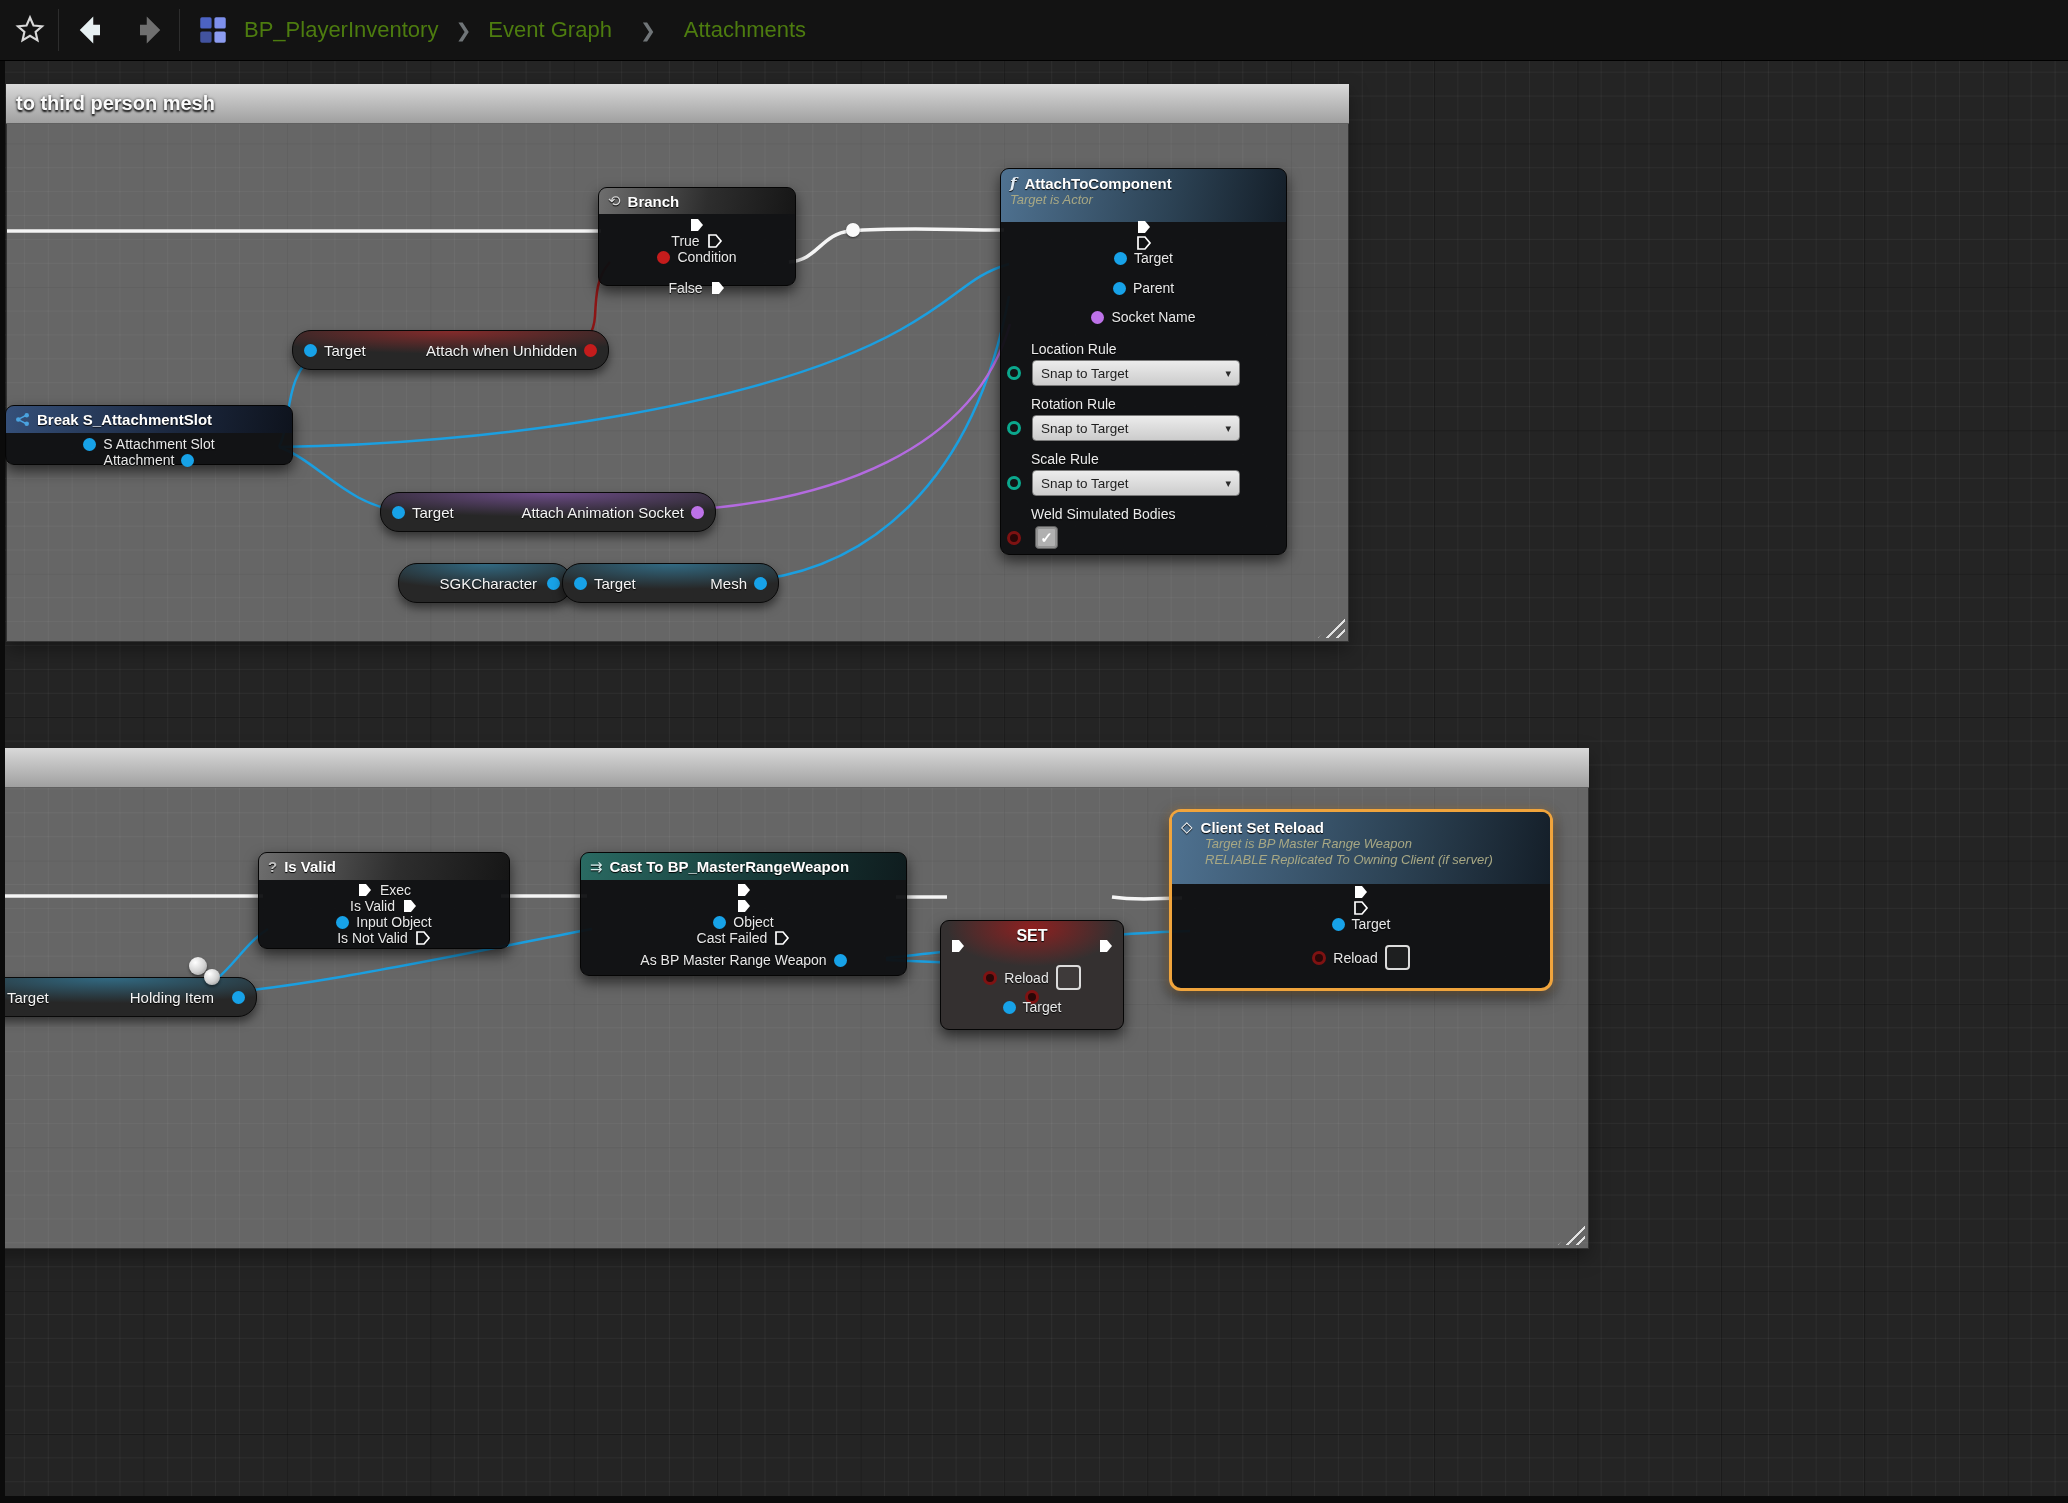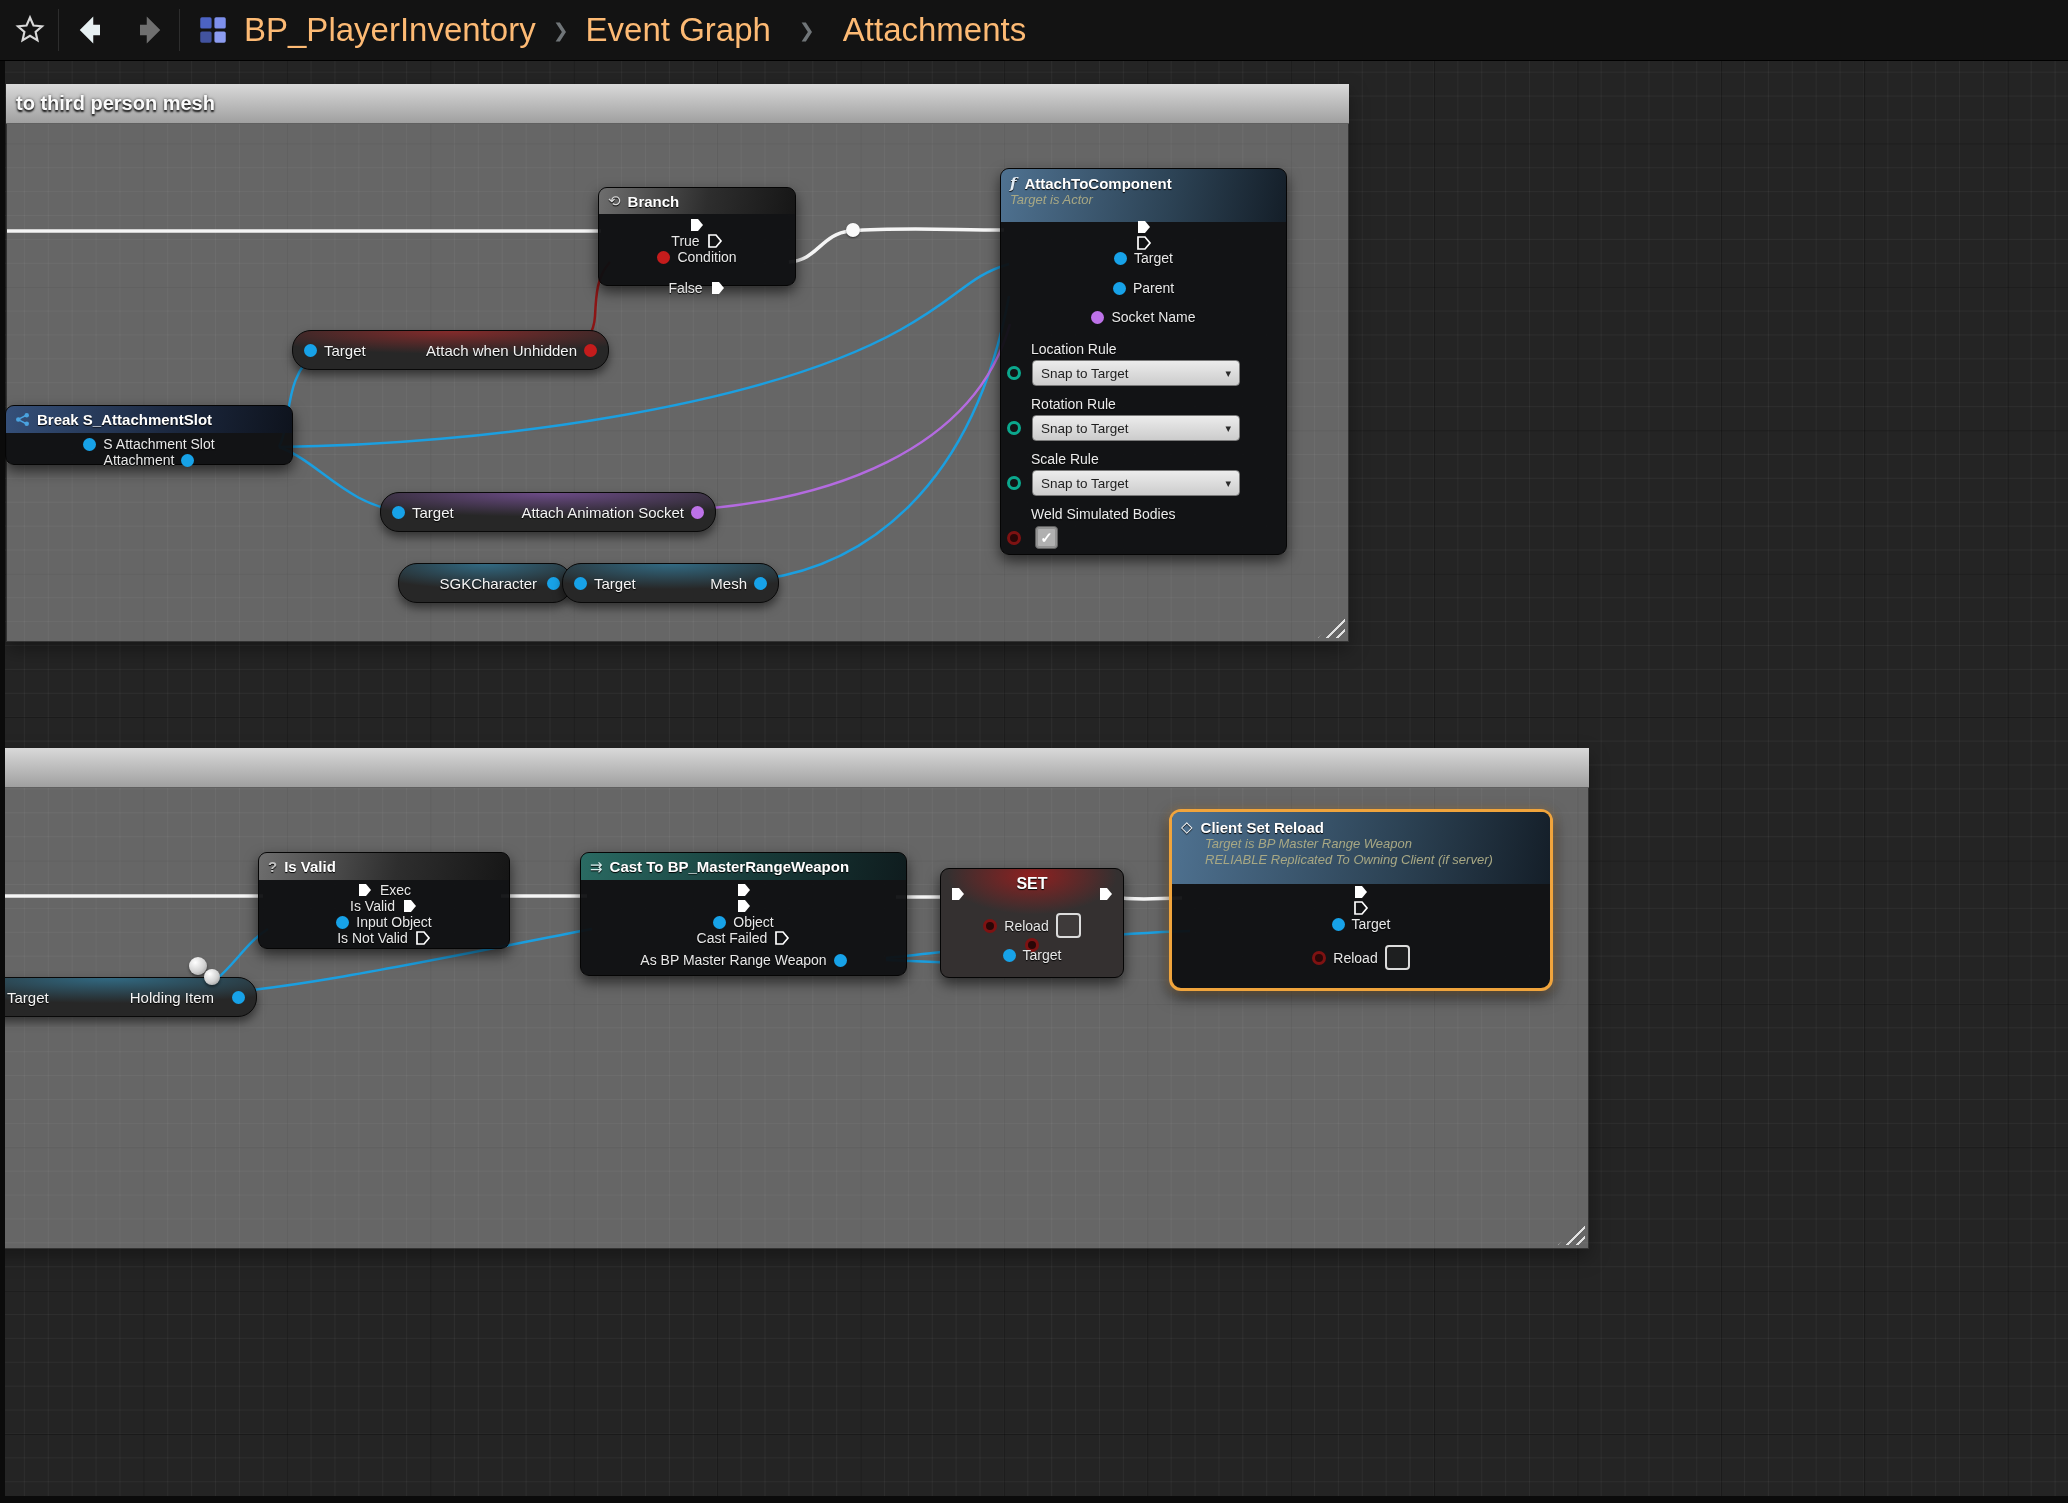--- a/index.html
+++ b/index.html
@@ -49,21 +49,21 @@
     color:#fff;font-weight:bold;display:flex;align-items:center;justify-content:center;font-size:15px;}
   .cb.un{background:rgba(255,255,255,.05);border:2px solid #dcdcdc;}
   .pill{position:absolute;height:38px;border-radius:19px;border:1px solid #090909;box-shadow:0 5px 10px rgba(0,0,0,.5);
     display:flex;align-items:center;padding:0 11px;color:#f4f4f4;font-size:15px;background:#262626;}
   .tint-red{background:radial-gradient(90% 80% at 50% 0%,rgba(195,45,45,.6),rgba(40,40,40,0) 75%),#272727;}
   .tint-purple{background:radial-gradient(92% 80% at 50% 0%,rgba(178,112,232,.5),rgba(40,40,40,0) 78%),#272727;}
   .tint-teal{background:radial-gradient(96% 85% at 50% 0%,rgba(58,160,205,.55),rgba(40,40,40,0) 78%),#272727;}
   #topbar{position:absolute;left:0;top:0;width:2068px;height:60px;background:#131313;border-bottom:1px solid #000;
     display:flex;align-items:center;z-index:40;}
   .tsep{width:1px;height:42px;background:#2d2d2d;flex:none;}
-  .crumb{font-size:33px;color:#fdba74;white-space:nowrap;}
+  .crumb{font-size:22px;color:#4d7c0f;white-space:nowrap;}
   .chev{font-size:19px;color:#707578;margin:0 17px;}
   .bub{position:absolute;border-radius:50%;background:radial-gradient(circle at 35% 30%,#ffffff,#d2d2d2 55%,#8a8a8a);
     box-shadow:0 2px 3px rgba(0,0,0,.45);}
   .rdot{position:absolute;width:14px;height:14px;border-radius:50%;background:#fafafa;box-shadow:0 1px 2px rgba(0,0,0,.5);}
   .strip{position:absolute;background:#0b0b0b;}
   svg.wires{position:absolute;left:0;top:0;}
 </style>
 </head>
 <body>
 
@@ -338,21 +338,21 @@
         </span>
     </div>
     <div class="row abs" style="top:89px;height:26px;justify-content:flex-end;">
       <span class="r">
           <span class="lbl">As BP Master Range Weapon</span>
           <span class="pin blue"></span>
         </span>
     </div>
   </div>
 
-  <div class="node" style="left:940px;top:868px;width:182px;height:108px;background:radial-gradient(65% 50% at 50% 6%,rgba(165,28,28,.8),rgba(0,0,0,0) 72%),#343030;">
+  <div class="node" style="left:940px;top:920px;width:182px;height:108px;background:radial-gradient(65% 50% at 50% 6%,rgba(165,28,28,.8),rgba(0,0,0,0) 72%),#343030;">
     <div class="abs" style="top:6px;text-align:center;font-weight:bold;font-size:16px;color:#fff;text-shadow:0 1px 1px #000;">SET</div>
     <svg class="xp" style="position:absolute;left:9px;top:17px;" viewBox="0 0 16 16">
         <path d="M2 2 H9 L14 8 L9 14 H2 Z" fill="#fff"></path>
       </svg>
     <svg class="xp" style="position:absolute;right:9px;top:17px;" viewBox="0 0 16 16">
         <path d="M2 2 H9 L14 8 L9 14 H2 Z" fill="#fff"></path>
       </svg>
     <div class="row abs" style="top:44px;height:26px;">
       <span class="l">
           <span class="pin redh"></span>

